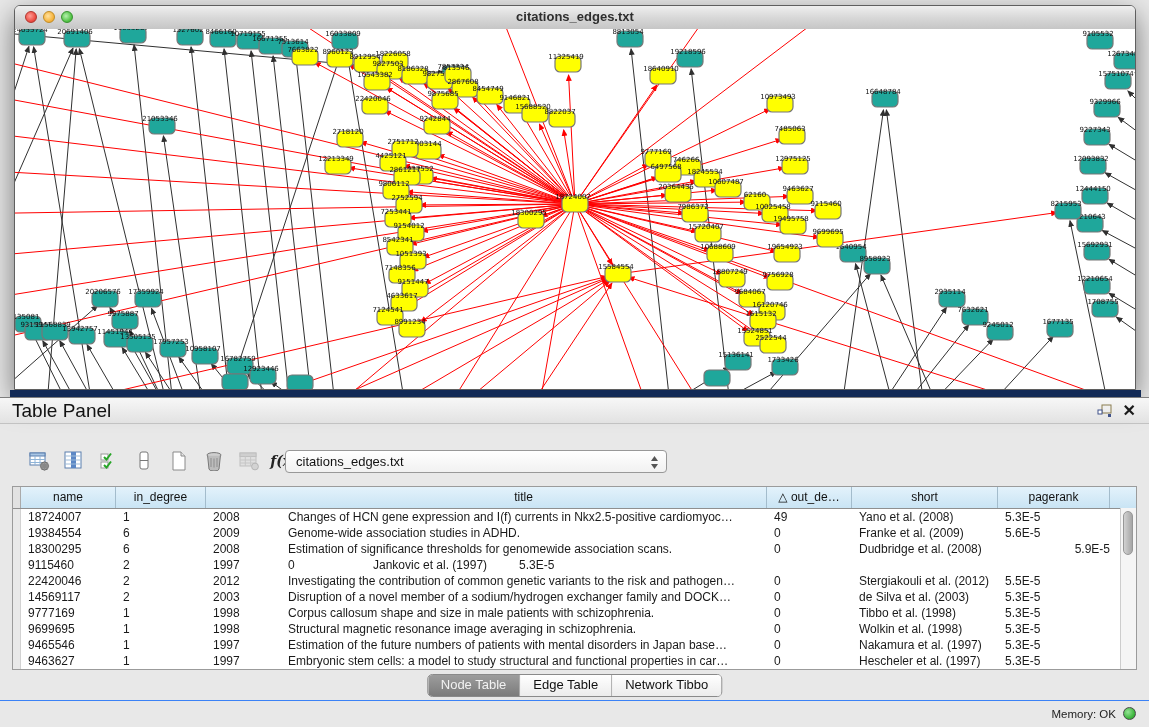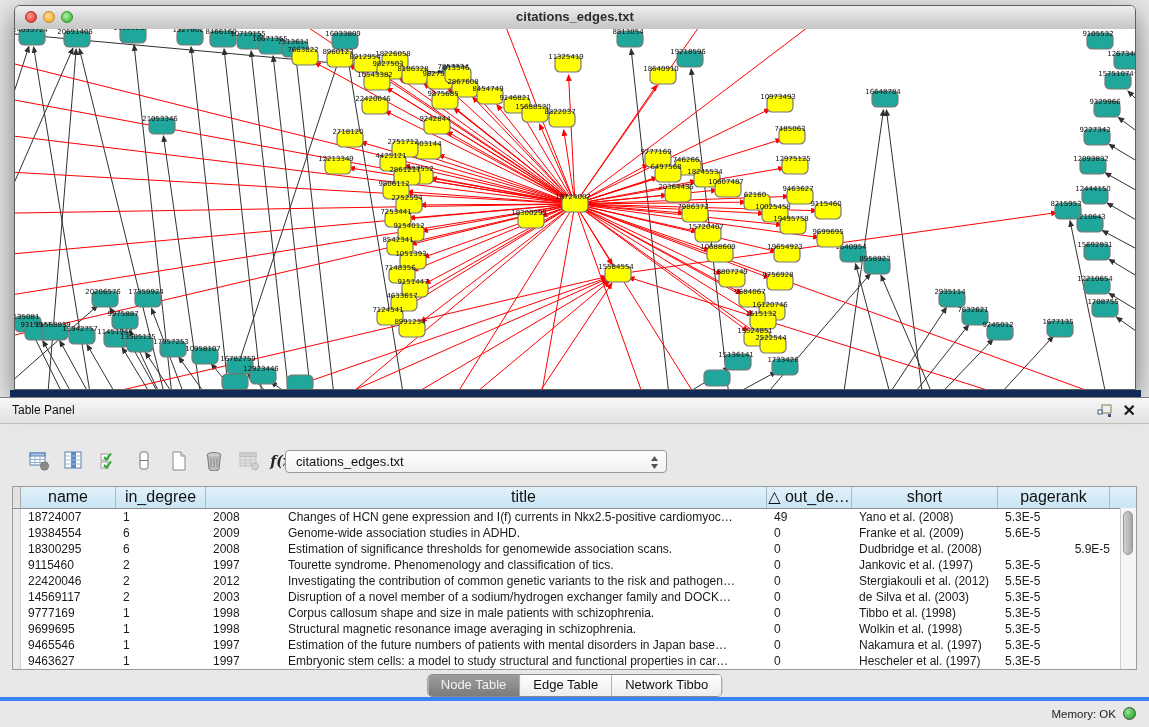--- a/index.html
+++ b/index.html
@@ -19,56 +19,56 @@
   .tl{position:absolute;top:5px;width:12px;height:12px;border-radius:50%;box-sizing:border-box;}
   .tl.r{left:10px;background:radial-gradient(circle at 4px 4px,#ff9d96,#ec4b41 65%,#c33a31);border:1px solid #b0352e;}
   .tl.y{left:28px;background:radial-gradient(circle at 4px 4px,#ffe2a0,#f6b33c 65%,#d7952a);border:1px solid #c08c27;}
   .tl.g{left:46px;background:radial-gradient(circle at 4px 4px,#b6f0af,#51c244 65%,#3c9e33);border:1px solid #37922f;}
   .wtitle{text-align:center;line-height:22px;font-size:13px;font-weight:bold;color:#2e2e2e;}
   .gcanvas{position:absolute;left:0;top:23px;width:1120px;height:360px;background:#fff;overflow:hidden;}
 
   
   .panel-head{position:absolute;left:0;top:397px;width:1149px;height:27px;box-sizing:border-box;
       background:linear-gradient(#f7f7f7,#e2e2e2);border-top:1px solid #7e7e7e;border-bottom:1px solid #c2c2c2;}
-  .panel-head .plabel{position:absolute;left:12px;top:0;line-height:25px;font-size:12px;color:#111;}
+  .panel-head .plabel{position:absolute;left:12px;top:0;line-height:25px;font-size:19px;color:#111;}
   .float-btn{position:absolute;right:36px;top:6px;width:16px;height:15px;}
   .close-btn{position:absolute;right:13px;top:4px;font-size:16px;font-weight:bold;color:#1a1a1a;line-height:18px;}
 
   .toolbar{position:absolute;left:26px;top:447px;height:28px;display:flex;align-items:center;gap:9px;}
   .tool{width:26px;height:26px;display:flex;align-items:center;justify-content:center;}
   .fx{font-family:"DejaVu Serif",serif;font-style:italic;font-weight:bold;font-size:14px;color:#222;}
 
   .combo{position:absolute;left:285px;top:450px;width:382px;height:23px;box-sizing:border-box;
          background:linear-gradient(#ffffff,#f1f1f1);border:1px solid #989898;border-radius:4px;
          font-size:13px;line-height:21px;padding-left:10px;color:#111;}
   .combo .arrows{position:absolute;right:7px;top:4px;}
 
   .tablebox{position:absolute;left:12px;top:486px;width:1125px;height:184px;background:#fff;
             border:1px solid #9b9b9b;box-sizing:border-box;}
   .thead{display:flex;height:21px;background:linear-gradient(#e3f2fb,#c9e4f4);border-bottom:1px solid #8f8f8f;}
-  .th{box-sizing:border-box;border-right:1px solid #a3bccc;font-size:16px;line-height:20px;text-align:center;
+  .th{box-sizing:border-box;border-right:1px solid #a3bccc;font-size:12px;line-height:20px;text-align:center;
       color:#111;overflow:hidden;white-space:nowrap;}
   .th.gutter{background:#e2e2e2;border-right:1px solid #aaa;}
   .tbody{position:relative;}
   .trow{display:flex;height:16px;}
   .td{box-sizing:border-box;font-size:12px;line-height:16px;padding-left:7px;color:#1a1a1a;
       white-space:nowrap;overflow:hidden;}
   .td.gutter{background:#e9e9e9;border-right:1px solid #d2d2d2;padding:0;}
   .vscroll{position:absolute;right:0;top:21px;bottom:0;width:15px;background:#f5f5f5;border-left:1px solid #cdcdcd;}
   .vthumb{position:absolute;left:2px;top:3px;width:10px;height:44px;border-radius:6px;
           background:linear-gradient(90deg,#d2d2d2,#a6a6a6);border:1px solid #979797;box-sizing:border-box;}
 
   .tabs{position:absolute;top:674px;left:50%;transform:translateX(-50%);display:flex;height:21px;
         border:1px solid #8a8a8a;border-radius:5px;overflow:hidden;background:#fff;}
   .tab{padding:0 13px;font-size:13px;line-height:20px;color:#111;background:linear-gradient(#ffffff,#ececec);
        border-right:1px solid #9a9a9a;white-space:nowrap;}
   .tab:last-child{border-right:none;}
   .tab.sel{background:linear-gradient(#9d9d9d,#7b7b7b);color:#f2f2f2;}
 
-  .statusbar{position:absolute;left:0;bottom:0;width:1149px;height:26px;border-top:4px solid #3b82f6;}
+  .statusbar{position:absolute;left:0;bottom:0;width:1149px;height:26px;border-top:1px solid #3b82f6;}
   .mem{position:absolute;right:33px;top:7px;font-size:11.5px;color:#222;}
   .dot{position:absolute;right:13px;top:6px;width:13px;height:13px;border-radius:50%;box-sizing:border-box;
        background:radial-gradient(circle at 4px 4px,#96e496,#3cb53c 65%,#2a8f2a);border:1px solid #4a4a4a;}
 
   svg text.nlab{font-family:"DejaVu Sans",sans-serif;font-size:7px;fill:#111;}
 </style>
 </head>
 <body>
 
 <div class="desktop">
@@ -823,21 +823,20 @@
         <div class="td" style="width: 486px;">Estimation of significance thresholds for genomewide association scans.</div>
         <div class="td" style="width: 85px;">0</div>
         <div class="td" style="width: 146px;">Dudbridge et al. (2008)</div>
         <div class="td" style="width: 112px; text-align: right;">5.9E-5</div>
       </div>
       <div class="trow">
         <div class="td gutter" style="width: 8px;"></div>
         <div class="td" style="width: 95px;">9115460</div>
         <div class="td" style="width: 90px;">2</div>
         <div class="td" style="width: 75px;">1997</div>
-        <div class="td" style="width: 486px;">Tourette syndrome. Phenomenology and classification of tics.</div>
         <div class="td" style="width: 85px;">0</div>
         <div class="td" style="width: 146px;">Jankovic et al. (1997)</div>
         <div class="td" style="width: 112px;">5.3E-5</div>
       </div>
       <div class="trow">
         <div class="td gutter" style="width: 8px;"></div>
         <div class="td" style="width: 95px;">22420046</div>
         <div class="td" style="width: 90px;">2</div>
         <div class="td" style="width: 75px;">2012</div>
         <div class="td" style="width: 486px;">Investigating the contribution of common genetic variants to the risk and pathogen…</div>

